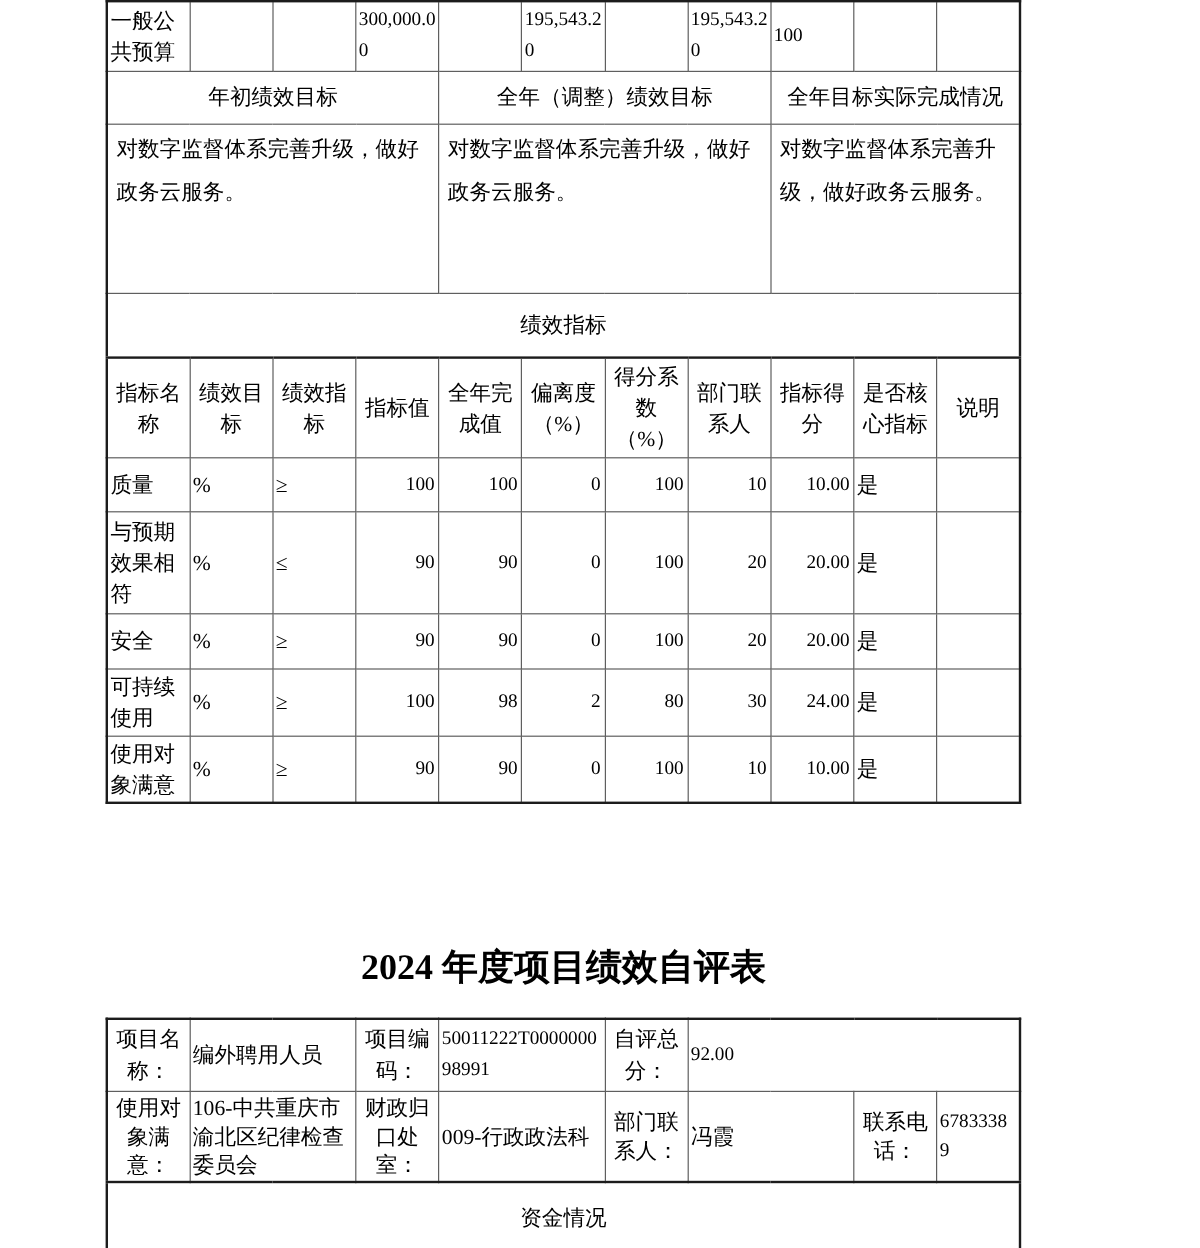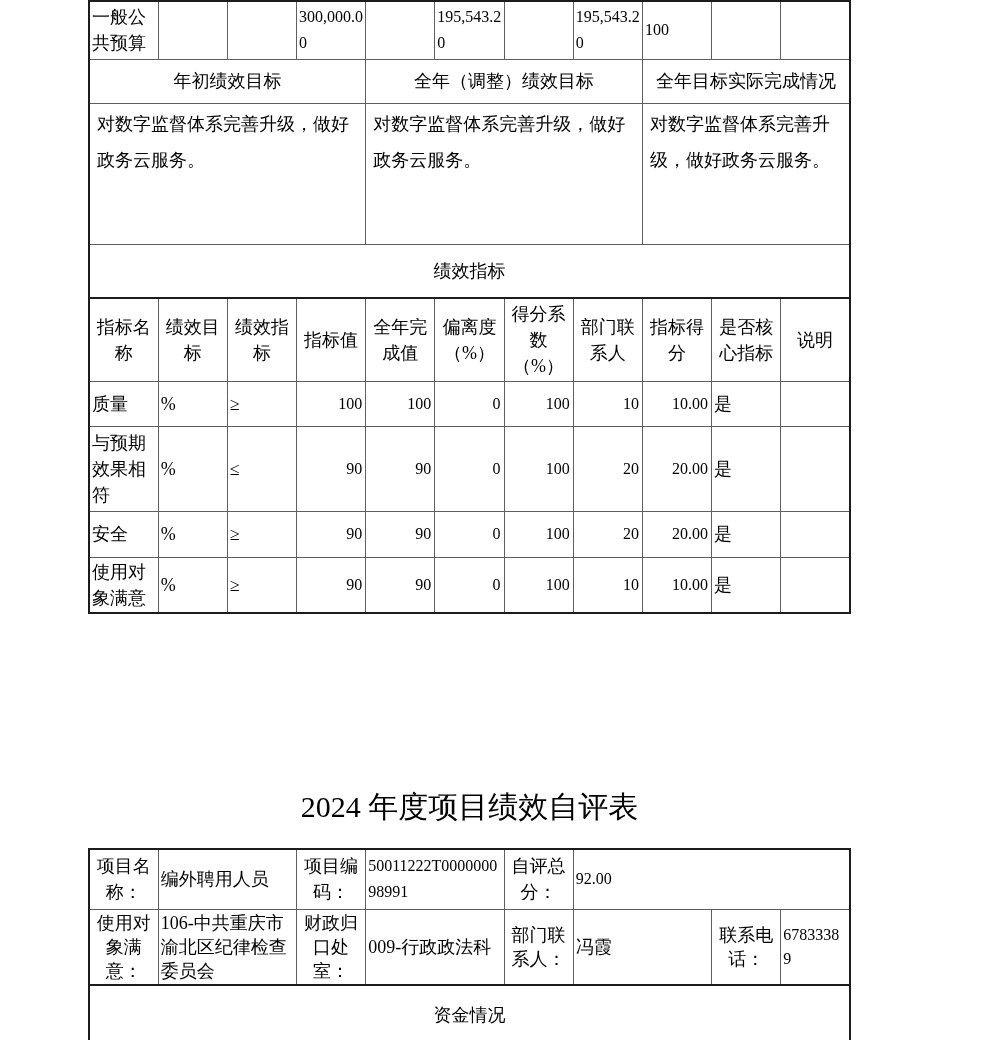--- a/index.html
+++ b/index.html
@@ -34,21 +34,21 @@
   td.section { text-align: center; font-size: 18px; }
   td.thick-top { border-top: 2px solid #1c1c1c; }
   td.goal {
     vertical-align: top; line-height: 36px;
     padding: 2px 7px; text-align: left;
   }
   tr.lh24 td { line-height: 24px; }
 
   .page-title {
     position: absolute; left: 88px; top: 781px; width: 763px;
-    text-align: center; font-size: 30px; font-weight: normal;
+    text-align: center; font-size: 30px; font-weight: bold;
     line-height: 52px; white-space: nowrap;
   }
 </style>
 </head>
 <body>
 
 <div class="sheet">
 
   <table class="t t-part1">
     <colgroup>
@@ -136,20 +136,33 @@
       <td>≥</td>
       <td class="right num">90</td>
       <td class="right num">90</td>
       <td class="right num">0</td>
       <td class="right num">100</td>
       <td class="right num">20</td>
       <td class="right num">20.00</td>
       <td>是</td>
       <td></td>
     </tr>
+    <tr style="height:56px">
+      <td>可持续使用</td>
+      <td>%</td>
+      <td>≥</td>
+      <td class="right num">100</td>
+      <td class="right num">98</td>
+      <td class="right num">2</td>
+      <td class="right num">80</td>
+      <td class="right num">30</td>
+      <td class="right num">24.00</td>
+      <td>是</td>
+      <td></td>
+    </tr>
     <tr style="height:47px">
       <td>使用对象满意</td>
       <td>%</td>
       <td>≥</td>
       <td class="right num">90</td>
       <td class="right num">90</td>
       <td class="right num">0</td>
       <td class="right num">100</td>
       <td class="right num">10</td>
       <td class="right num">10.00</td>

